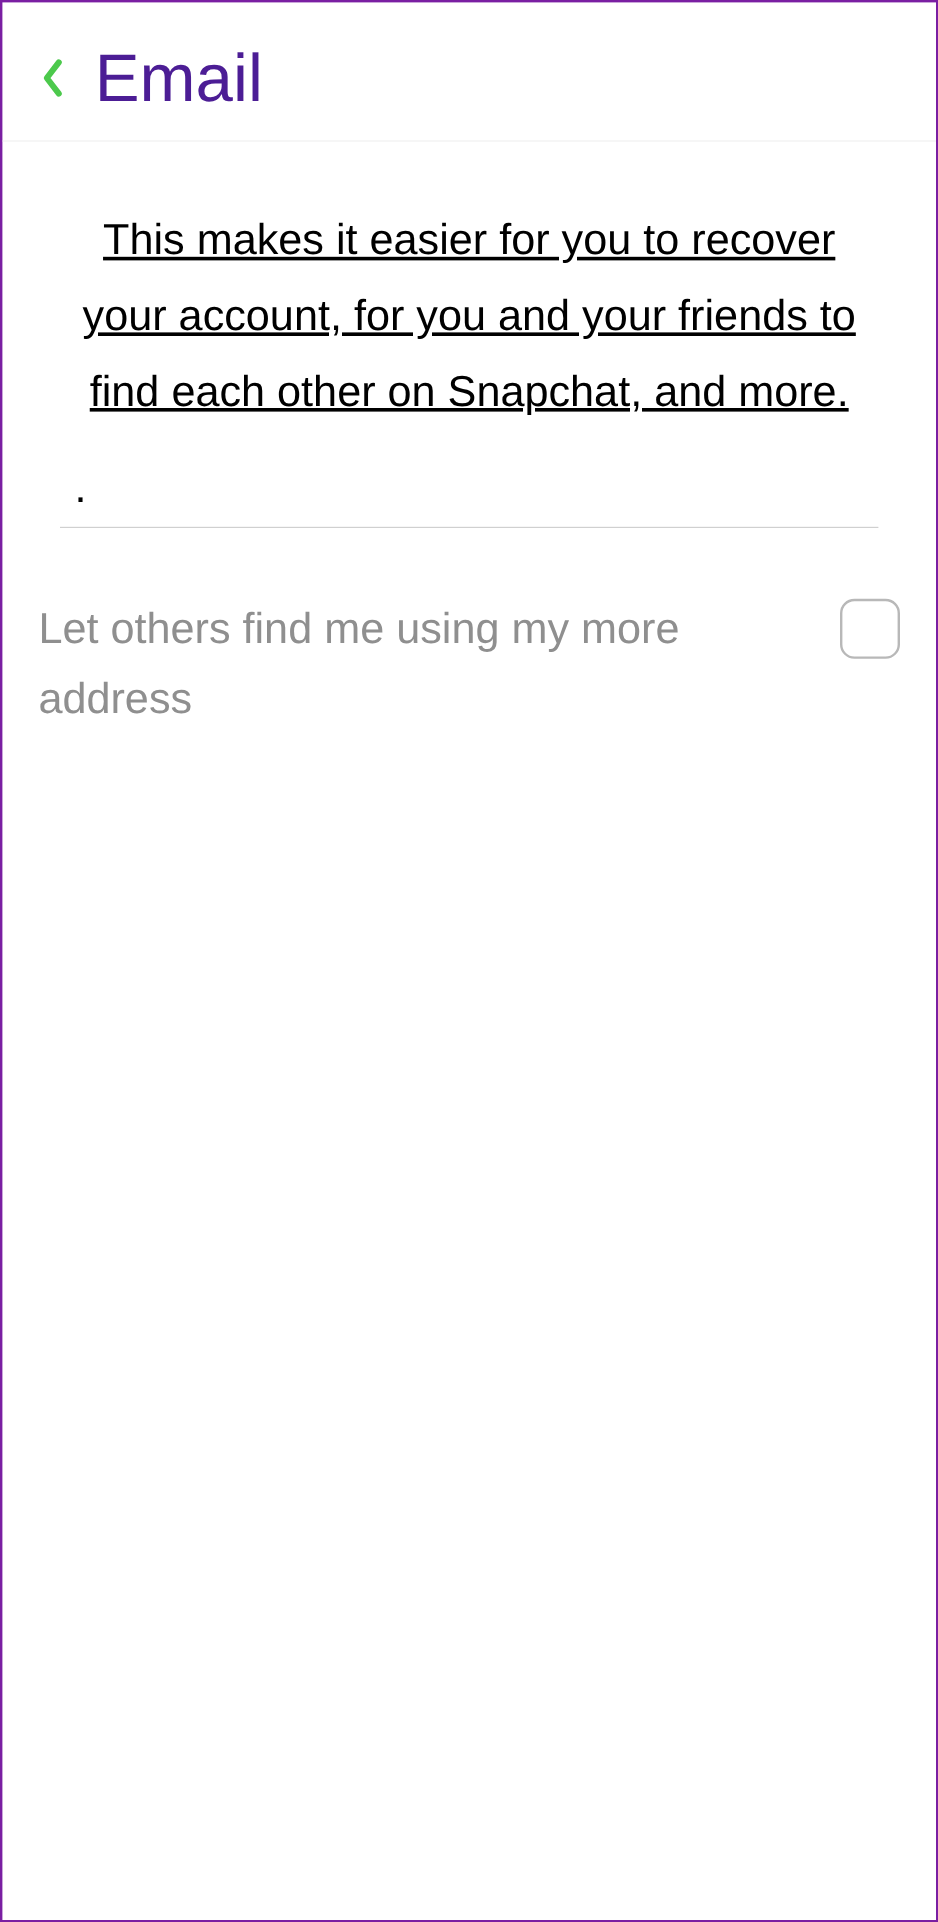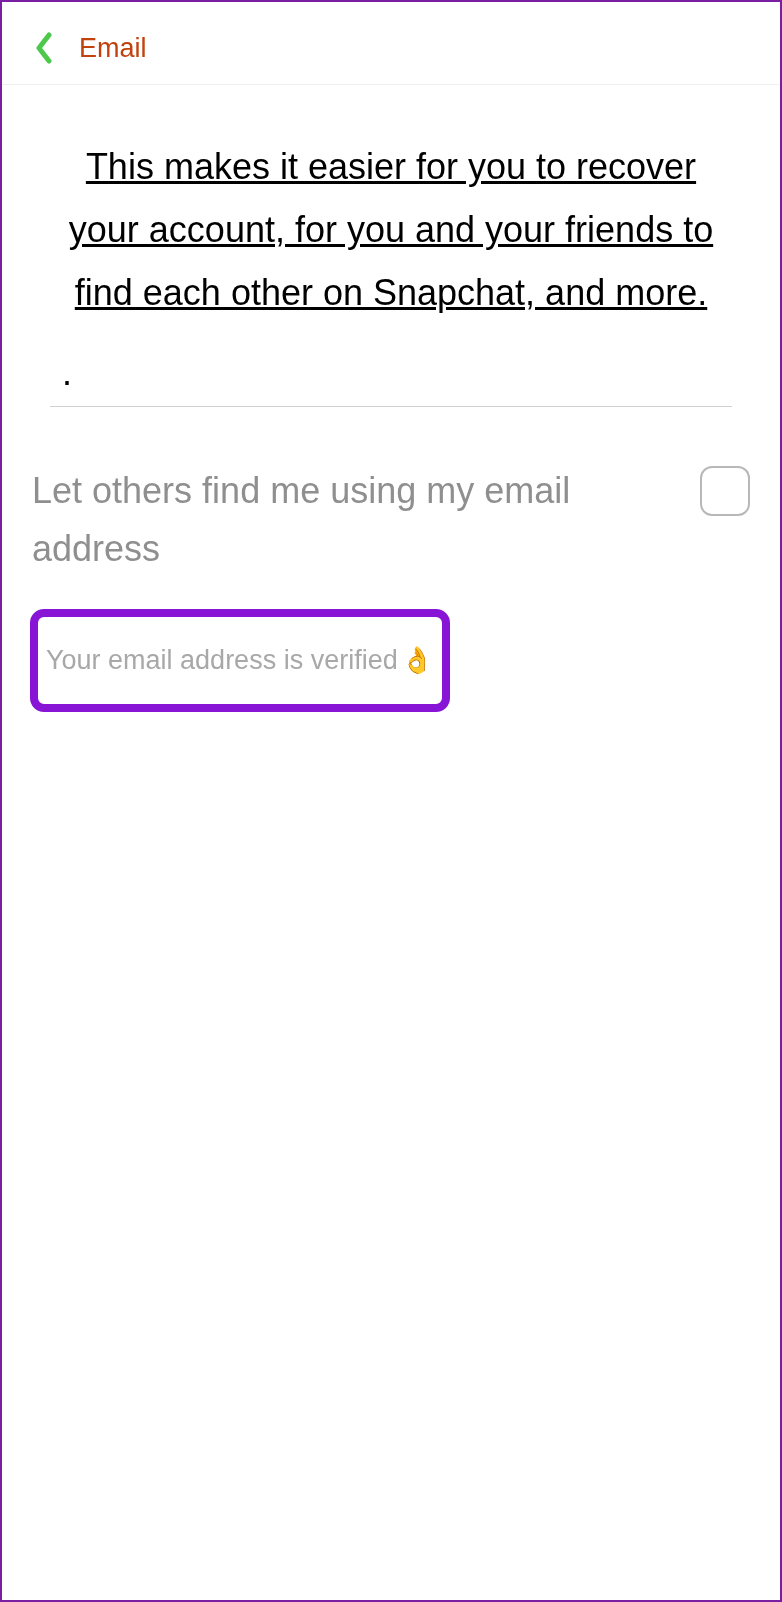--- a/index.html
+++ b/index.html
@@ -25,22 +25,22 @@
       width: 20px;
       height: 32px;
       margin-right: 25px;
       margin-left: 2px;
     }
     .back-chevron svg {
       width: 100%;
       height: 100%;
     }
     .page-title {
-      color: #c2410c;
-      font-size: 27px;
+      color: #4c1d95;
+      font-size: 56px;
       font-weight: 500;
     }
     .content {
       padding: 50px 30px 0 30px;
     }
     .description {
       text-align: center;
       font-size: 36px;
       color: #000000;
       line-height: 1.75;
@@ -127,21 +127,17 @@
 <div class="content">
   <div class="description">This makes it easier for you to recover your account, for you and your friends to find each other on Snapchat, and more.</div>
 
   <div class="email-field-wrap">
     <div class="email-display">
       <span class="email-dot">.</span>
     </div>
   </div>
 
   <div class="toggle-row">
-    <div class="toggle-label">Let others find me using my email address</div>
+    <div class="toggle-label">Let others find me using my more address</div>
     <div class="checkbox"></div>
   </div>
 
-  <div class="highlight-box">
-    <span class="verified-text">Your email address is verified</span>
-    <span class="ok-hand">👌</span>
-  </div>
 </div>
 
 </body></html>

